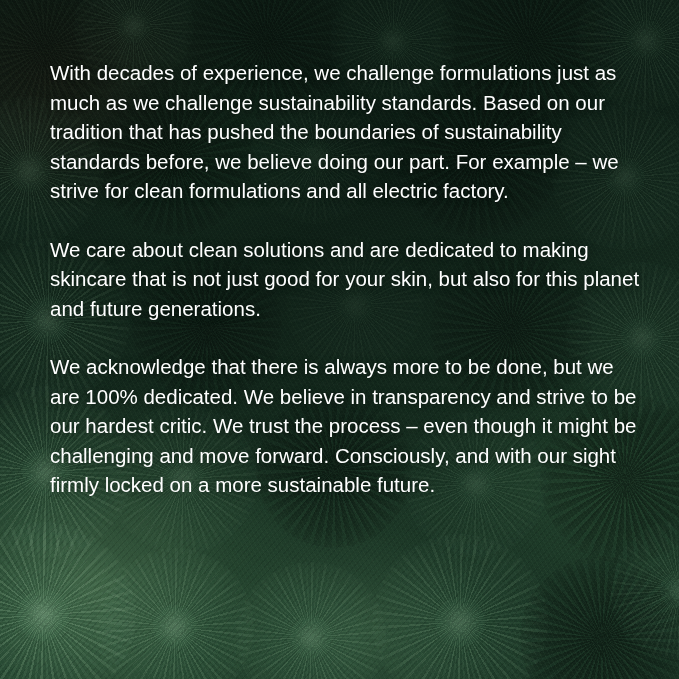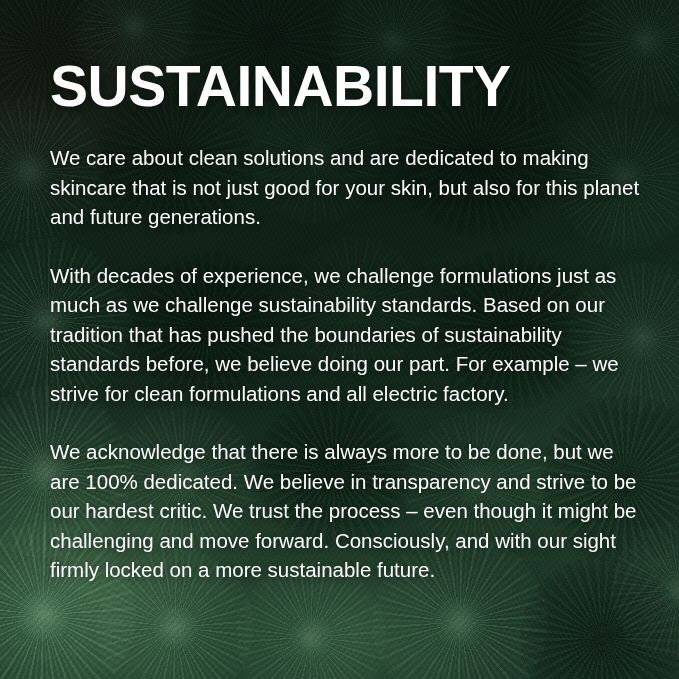--- a/index.html
+++ b/index.html
@@ -166,22 +166,21 @@
     <div class="crown" style="left:236px; top:562px; width:150px; height:150px; opacity:.58;"></div>
     <div class="crown" style="left:372px; top:534px; width:176px; height:176px; opacity:.62;"></div>
     <div class="crown dark" style="left:520px; top:556px; width:164px; height:164px;"></div>
     <div class="crown" style="left:610px; top:520px; width:140px; height:140px; opacity:.44;"></div>
 
     <div class="bg-grain"></div>
     <div class="bg-shade"></div>
   </div>
 
   <div class="content">
-    <h1 class="page-title">SUSTAINABILITY</h1>
 
     <div class="body-copy">
+      <p>With decades of experience, we challenge formulations just as much as we challenge sustainability standards. Based on our tradition that has pushed the boundaries of sustainability standards before, we believe doing our part. For example – we strive for clean formulations and all electric factory.</p>
       <p>We care about clean solutions and are dedicated to making skincare that is not just good for your skin, but also for this planet and future generations.</p>
-      <p>With decades of experience, we challenge formulations just as much as we challenge sustainability standards. Based on our tradition that has pushed the boundaries of sustainability standards before, we believe doing our part. For example – we strive for clean formulations and all electric factory.</p>
       <p>We acknowledge that there is always more to be done, but we are 100% dedicated. We believe in transparency and strive to be our hardest critic. We trust the process – even though it might be challenging and move forward. Consciously, and with our sight firmly locked on a more sustainable future.</p>
     </div>
   </div>
 
 </div>
 
 </body></html>

